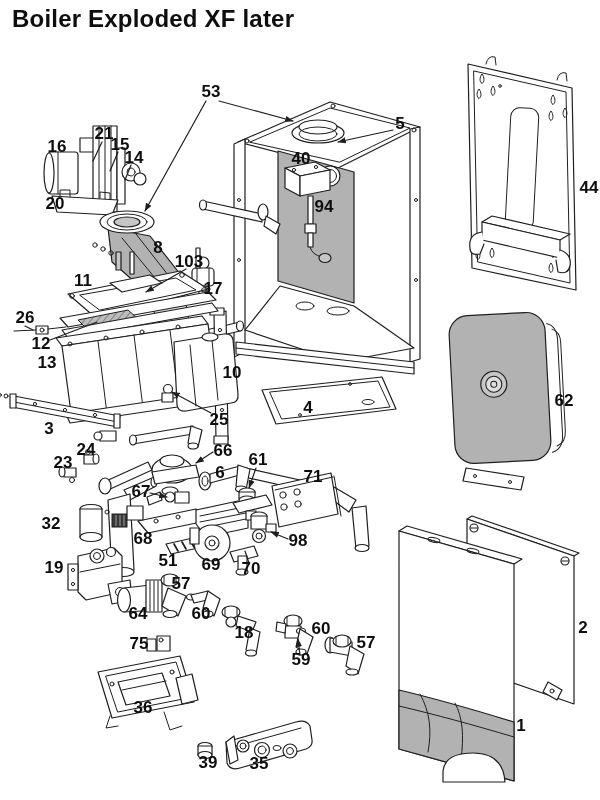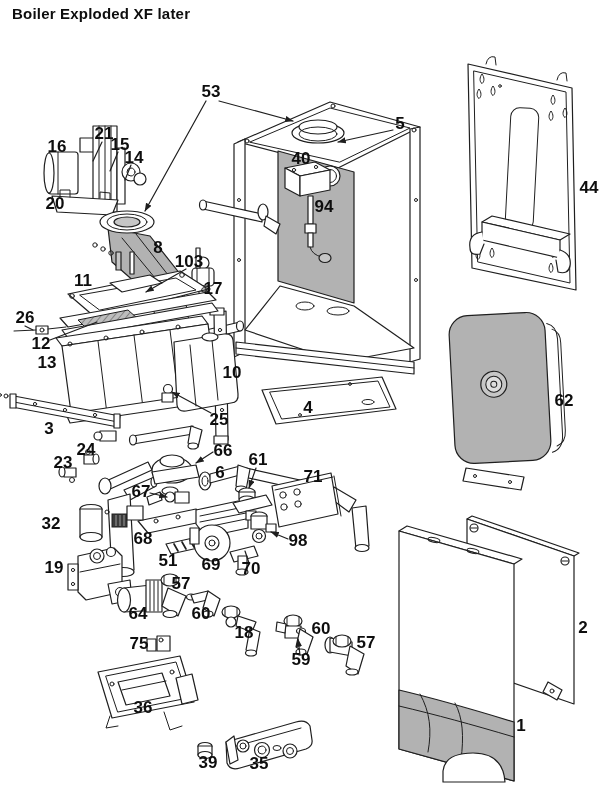--- a/index.html
+++ b/index.html
@@ -2,21 +2,21 @@
 <html style="--background: #ffffff; --line: #1f1f1f; --label-text: #0e0e0e; --panel-gray: #b2b2b2; --mid-gray: #c6c6c6; --light-gray: #dedede; --dark-fill: #3a3a3a;"><head>
 <meta charset="utf-8">
 <style>
   :root{
     --background:#ffffff; --line:#1f1f1f; --label-text:#0e0e0e;
     --panel-gray:#b2b2b2; --mid-gray:#c6c6c6; --light-gray:#dedede; --dark-fill:#3a3a3a;
   }
   html,body{margin:0;padding:0;background:var(--background);}
   .page{position:relative;width:600px;height:800px;background:var(--background);overflow:hidden;
         font-family:"Liberation Sans",sans-serif;}
-  .title{position:absolute;left:12px;top:5px;margin:0;font-size:15px;font-weight:bold;
+  .title{position:absolute;left:12px;top:5px;margin:0;font-size:24px;font-weight:bold;
          color:var(--label-text);letter-spacing:.2px;font-family:"Liberation Sans",sans-serif;}
   svg{position:absolute;left:0;top:0;}
   
   .w{fill:#ffffff;stroke:var(--line);stroke-width:1.2;stroke-linejoin:round;stroke-linecap:round;}
   .g{fill:var(--panel-gray);stroke:var(--line);stroke-width:1.2;stroke-linejoin:round;}
   .mg{fill:var(--mid-gray);stroke:var(--line);stroke-width:1.2;stroke-linejoin:round;}
   .lgf{fill:var(--light-gray);stroke:var(--line);stroke-width:1.1;}
   .k{fill:var(--dark-fill);stroke:var(--line);stroke-width:1;}
   .s{fill:none;stroke:var(--line);stroke-width:1;stroke-linejoin:round;stroke-linecap:round;}
   .s2{fill:none;stroke:var(--line);stroke-width:1.7;stroke-linecap:round;}

